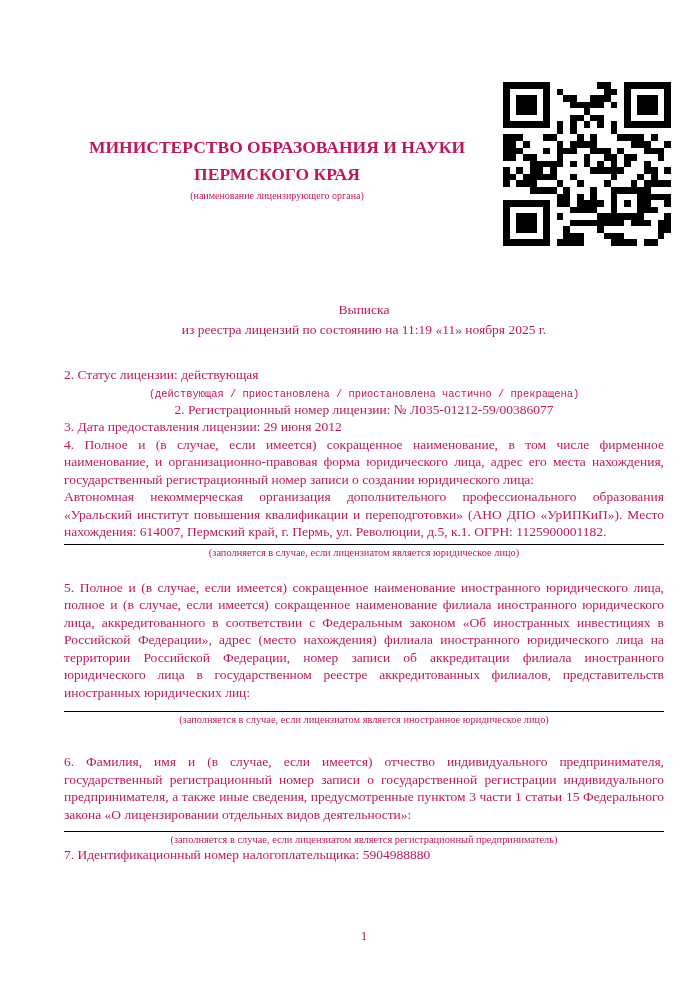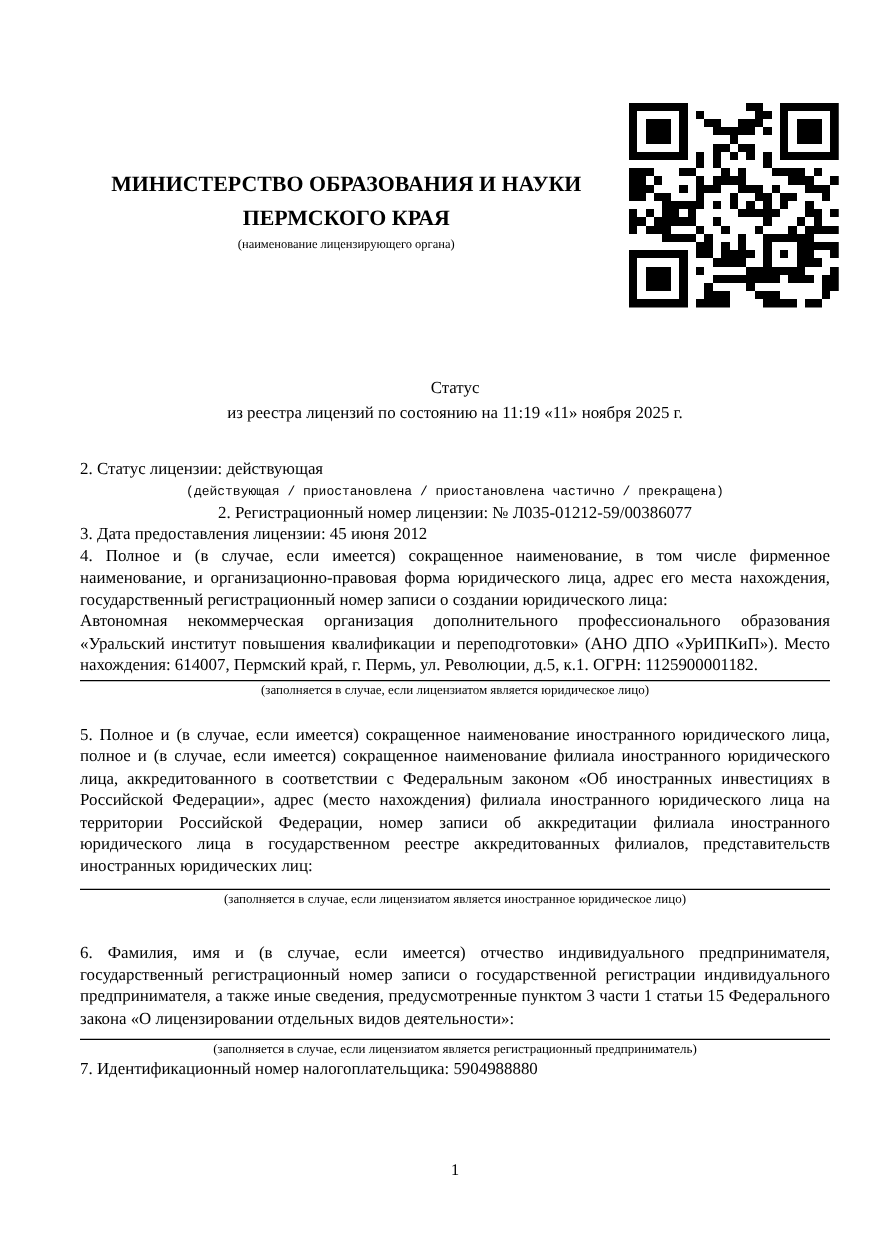--- a/index.html
+++ b/index.html
@@ -5,21 +5,21 @@
   html, body {
     margin: 0;
     padding: 0;
     background: #ffffff;
   }
   .page {
     position: relative;
     width: 700px;
     height: 989px;
     background: #ffffff;
-    color: #000000;
+    color: #be185d;
     font-family: "Liberation Serif", "DejaVu Serif", serif;
     overflow: hidden;
   }
   .qr {
     position: absolute;
     top: 82px;
     left: 503px;
     width: 168px;
     height: 164px;
   }
@@ -411,32 +411,32 @@
       </svg>
   </div>
 
   <header class="ministry">
     <div class="ministry-line">МИНИСТЕРСТВО ОБРАЗОВАНИЯ И НАУКИ</div>
     <div class="ministry-line">ПЕРМСКОГО КРАЯ</div>
     <div class="authority-caption">(наименование лицензирующего органа)</div>
   </header>
 
   <div class="doc-title">
-    <div>Статус</div>
+    <div>Выписка</div>
     <div>из реестра лицензий по состоянию на 11:19 «11» ноября 2025 г.</div>
   </div>
 
   <main class="content">
 
     <p>2. Статус лицензии: действующая</p>
     <div class="note mt-note">(действующая / приостановлена / приостановлена частично / прекращена)</div>
 
     <p class="mt-i2">2. Регистрационный номер лицензии: № Л035-01212-59/00386077</p>
 
-    <p class="mt-i3">3. Дата предоставления лицензии: 45 июня 2012</p>
+    <p class="mt-i3">3. Дата предоставления лицензии: 29 июня 2012</p>
 
     <div class="mt-i4">
       <p class="just">4. Полное и (в случае, если имеется) сокращенное наименование, в том числе фирменное наименование, и организационно-правовая форма юридического лица, адрес его места нахождения, государственный регистрационный номер записи о создании юридического лица:</p>
       <p class="just">Автономная некоммерческая организация дополнительного профессионального образования «Уральский институт повышения квалификации и переподготовки» (АНО ДПО «УрИПКиП»). Место нахождения: 614007, Пермский край, г. Пермь, ул. Революции, д.5, к.1. ОГРН: 1125900001182.</p>
       <div class="rule rule-gap-sm"></div>
       <div class="note note-after-rule">(заполняется в случае, если лицензиатом является юридическое лицо)</div>
     </div>
 
     <div class="mt-i5">
       <p class="just">5. Полное и (в случае, если имеется) сокращенное наименование иностранного юридического лица, полное и (в случае, если имеется) сокращенное наименование филиала иностранного юридического лица, аккредитованного в соответствии с Федеральным законом «Об иностранных инвестициях в Российской Федерации», адрес (место нахождения) филиала иностранного юридического лица на территории Российской Федерации, номер записи об аккредитации филиала иностранного юридического лица в государственном реестре аккредитованных филиалов, представительств иностранных юридических лиц:</p>

